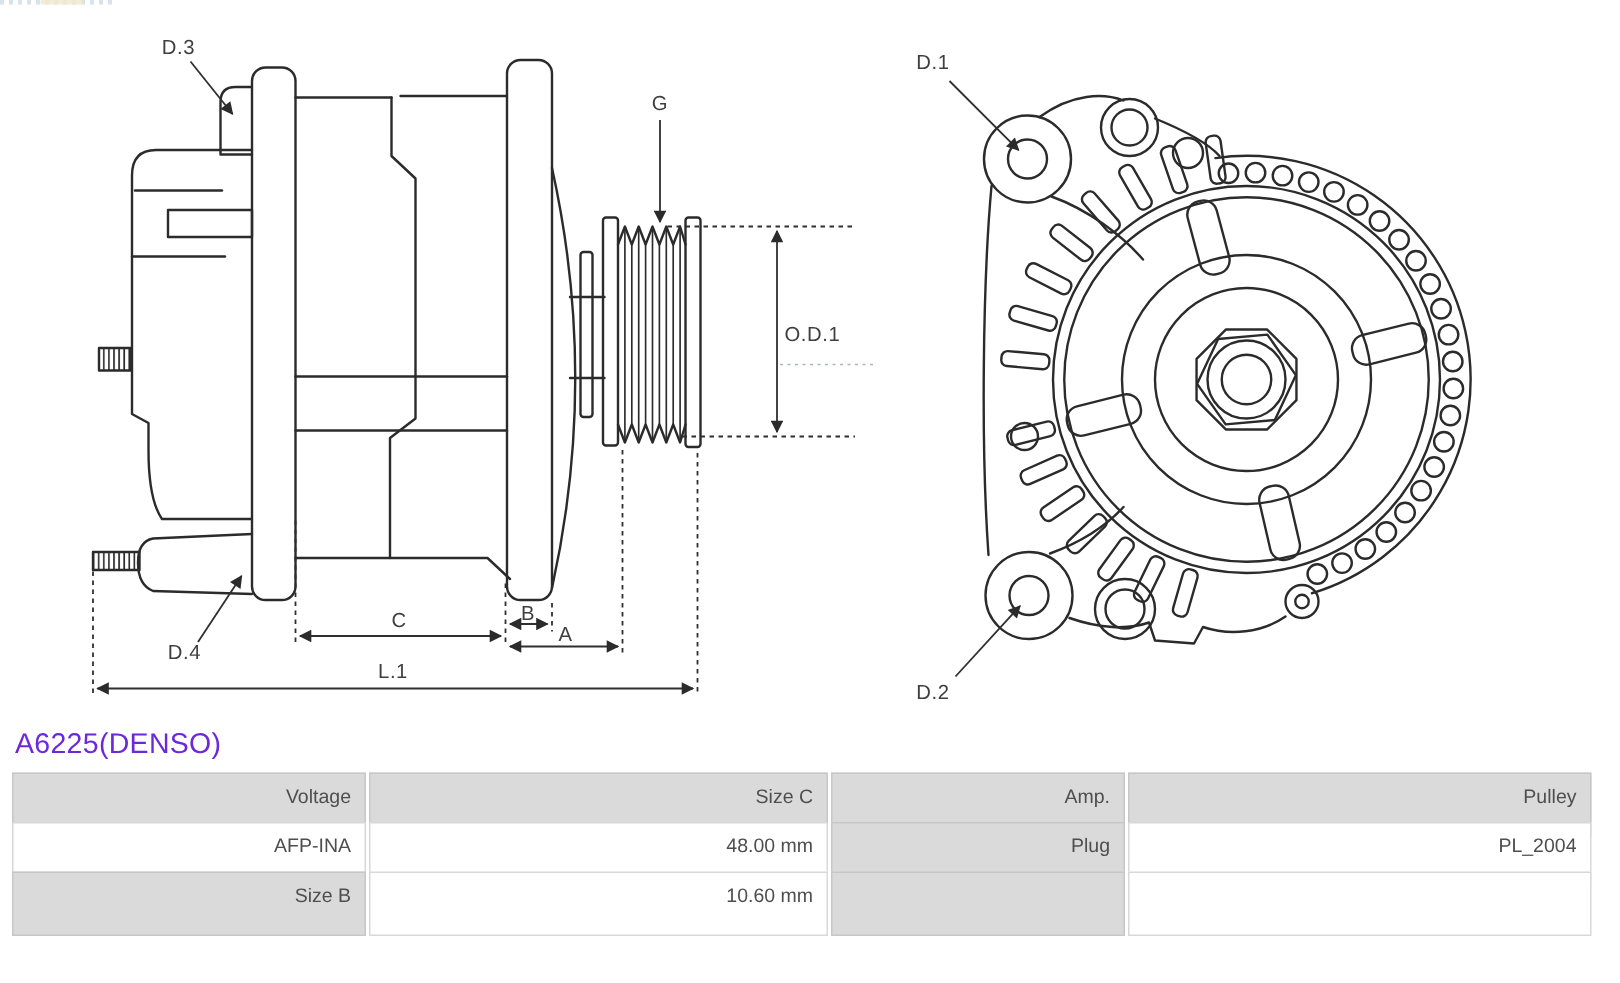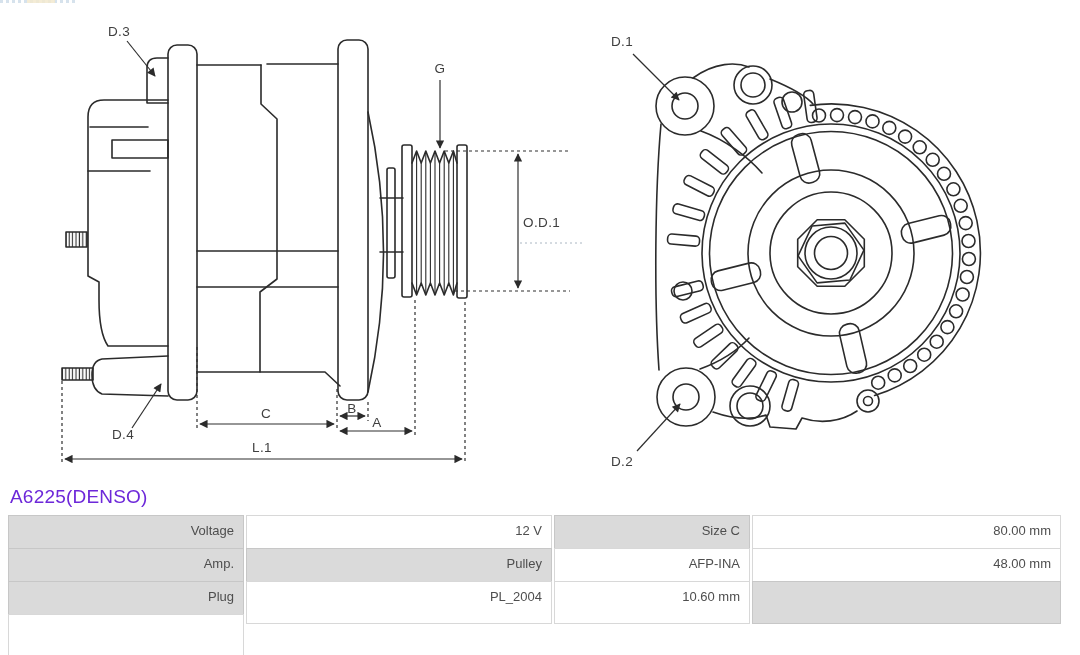--- a/index.html
+++ b/index.html
@@ -221,28 +221,27 @@
     <text class="lbl" x="622" y="46" text-anchor="middle">D.1</text>
     <text class="lbl" x="622" y="466" text-anchor="middle">D.2</text>
   </g>
 </svg>
 
 <div class="page-title">A6225(DENSO)</div>
 
 <div class="spec-table">
 
   <div class="cell label">Voltage</div>
-  <div class="cell value">12 V</div>
   <div class="cell label">Size C</div>
-  <div class="cell value">80.00 mm</div>
 
   <div class="cell label">Amp.</div>
   <div class="cell label">Pulley</div>
   <div class="cell value">AFP-INA</div>
 
   <div class="cell value">48.00 mm</div>
   <div class="cell label">Plug</div>
   <div class="cell value">PL_2004</div>
 
+  <div class="cell label">Size B</div>
   <div class="cell value">10.60 mm</div>
   <div class="cell label"></div>
   <div class="cell value"></div>
 </div>
 
 </body></html>

